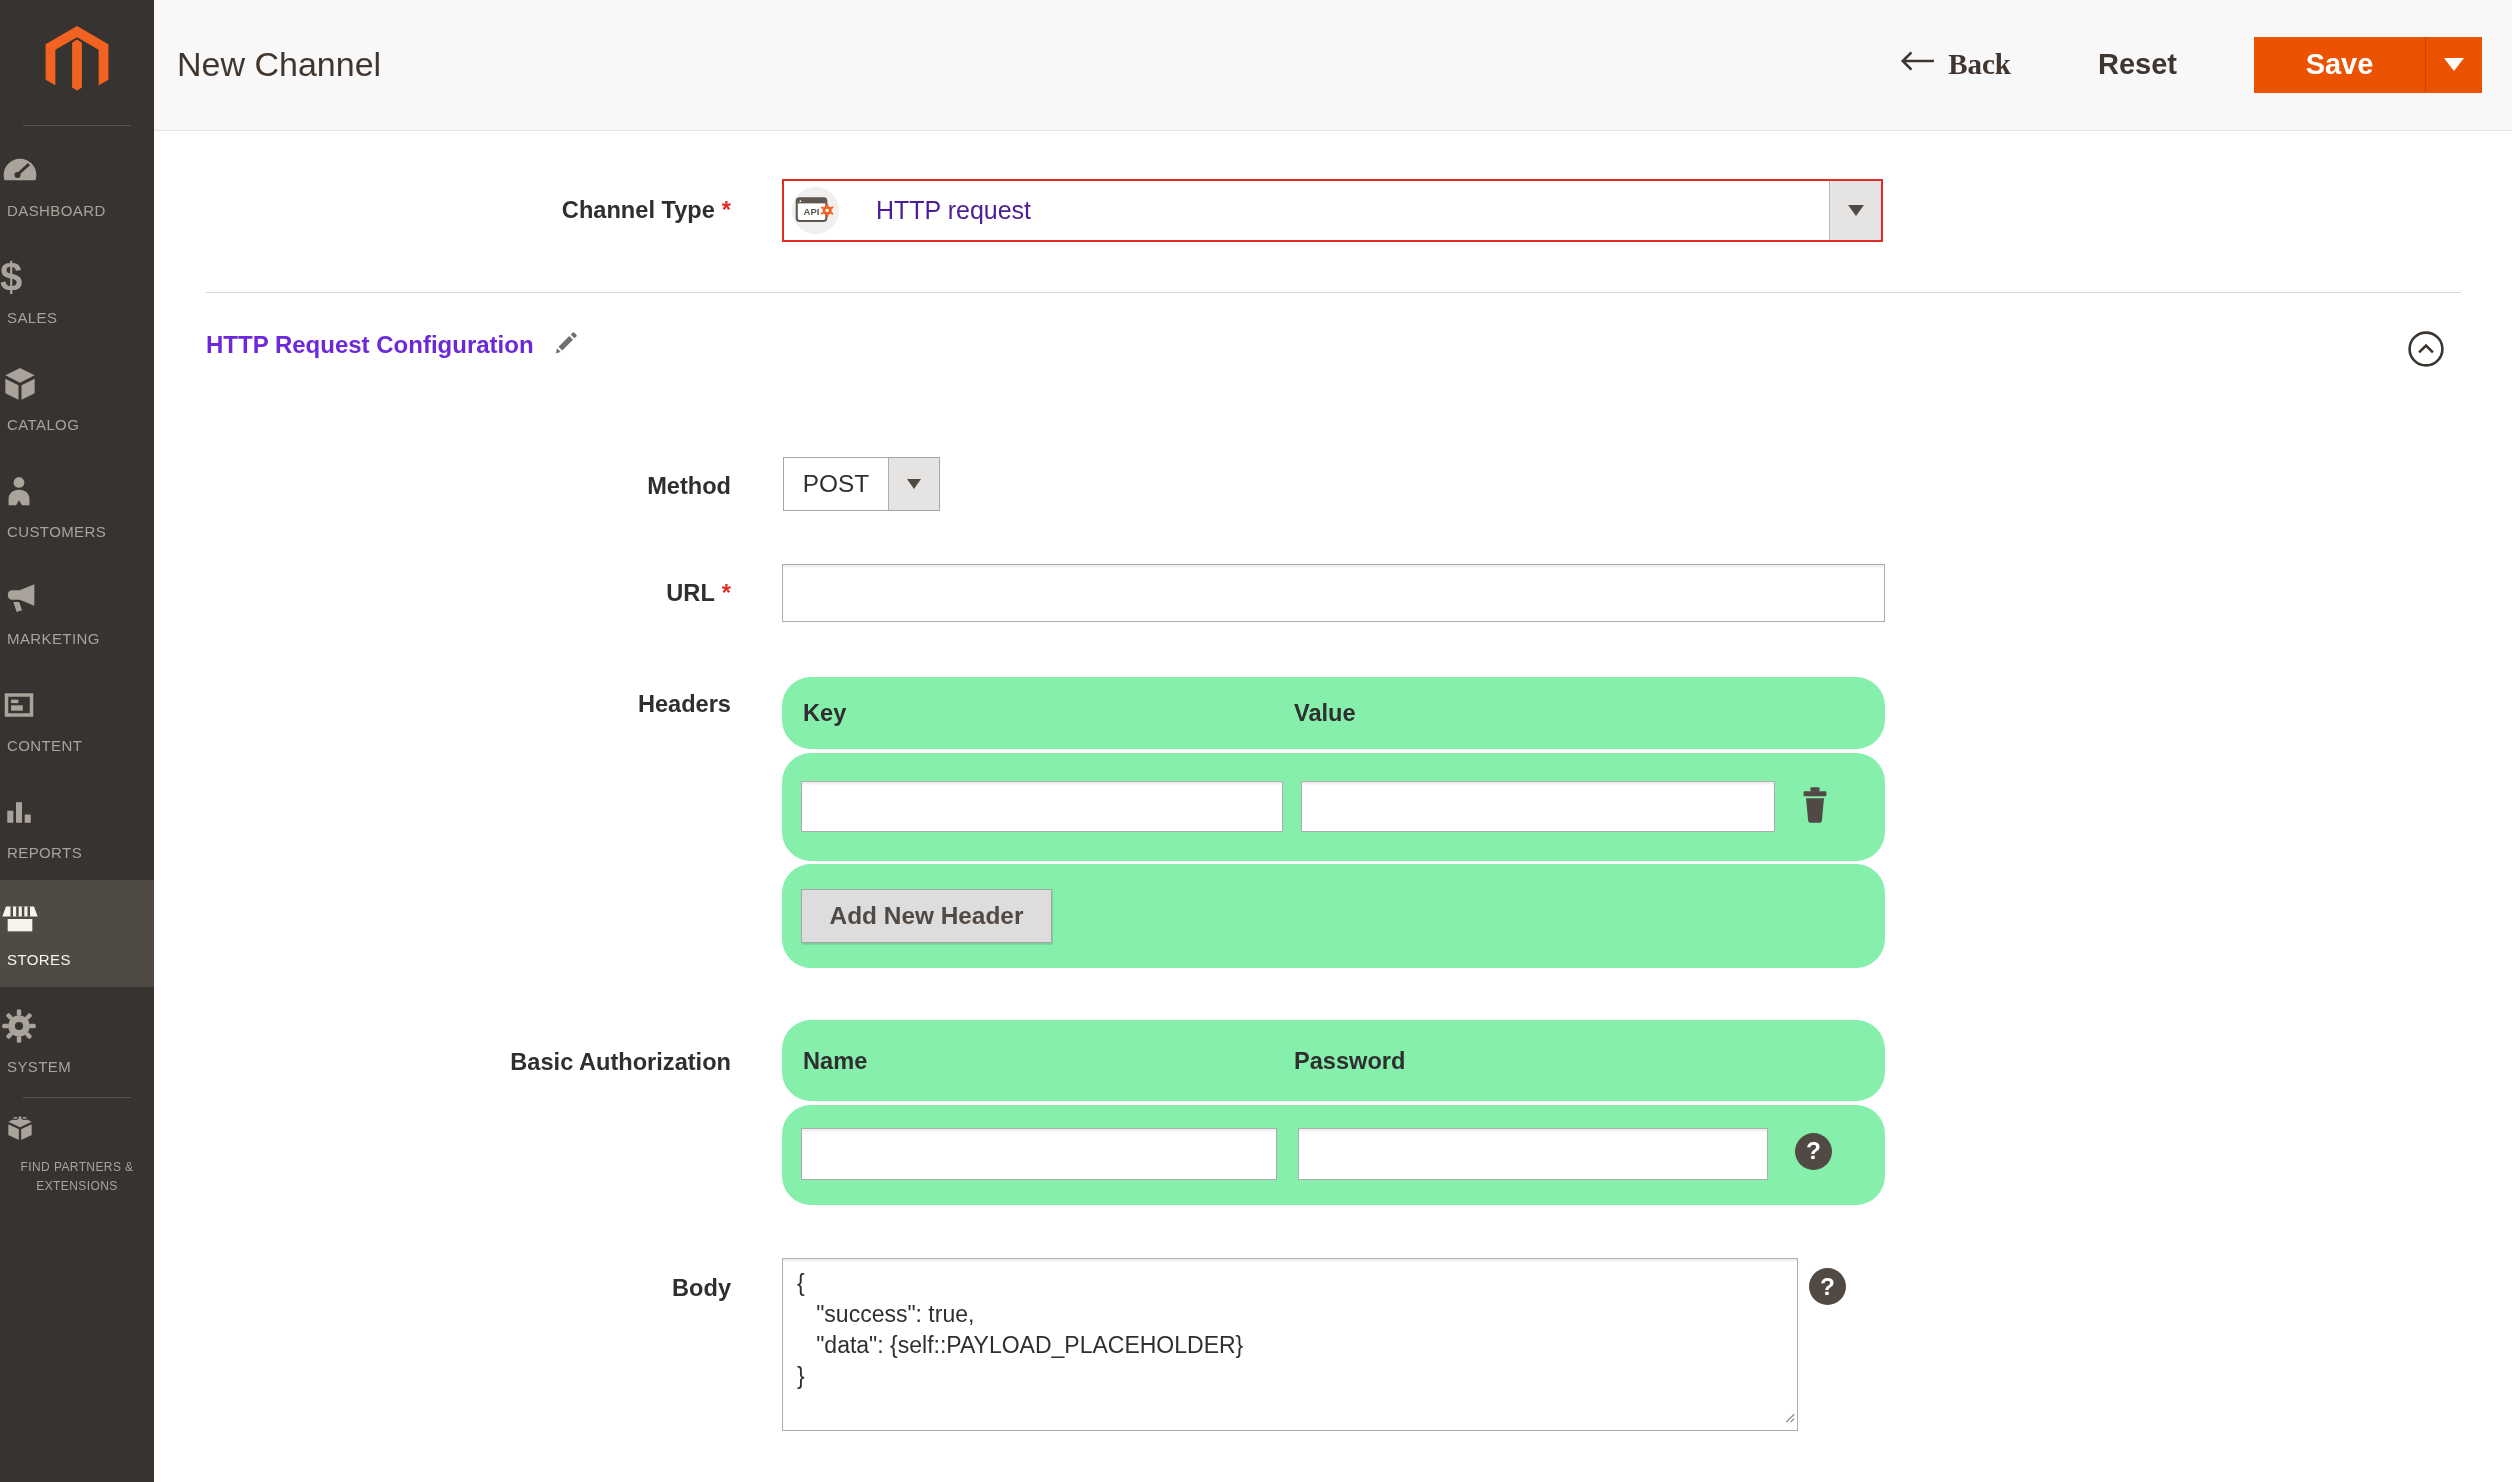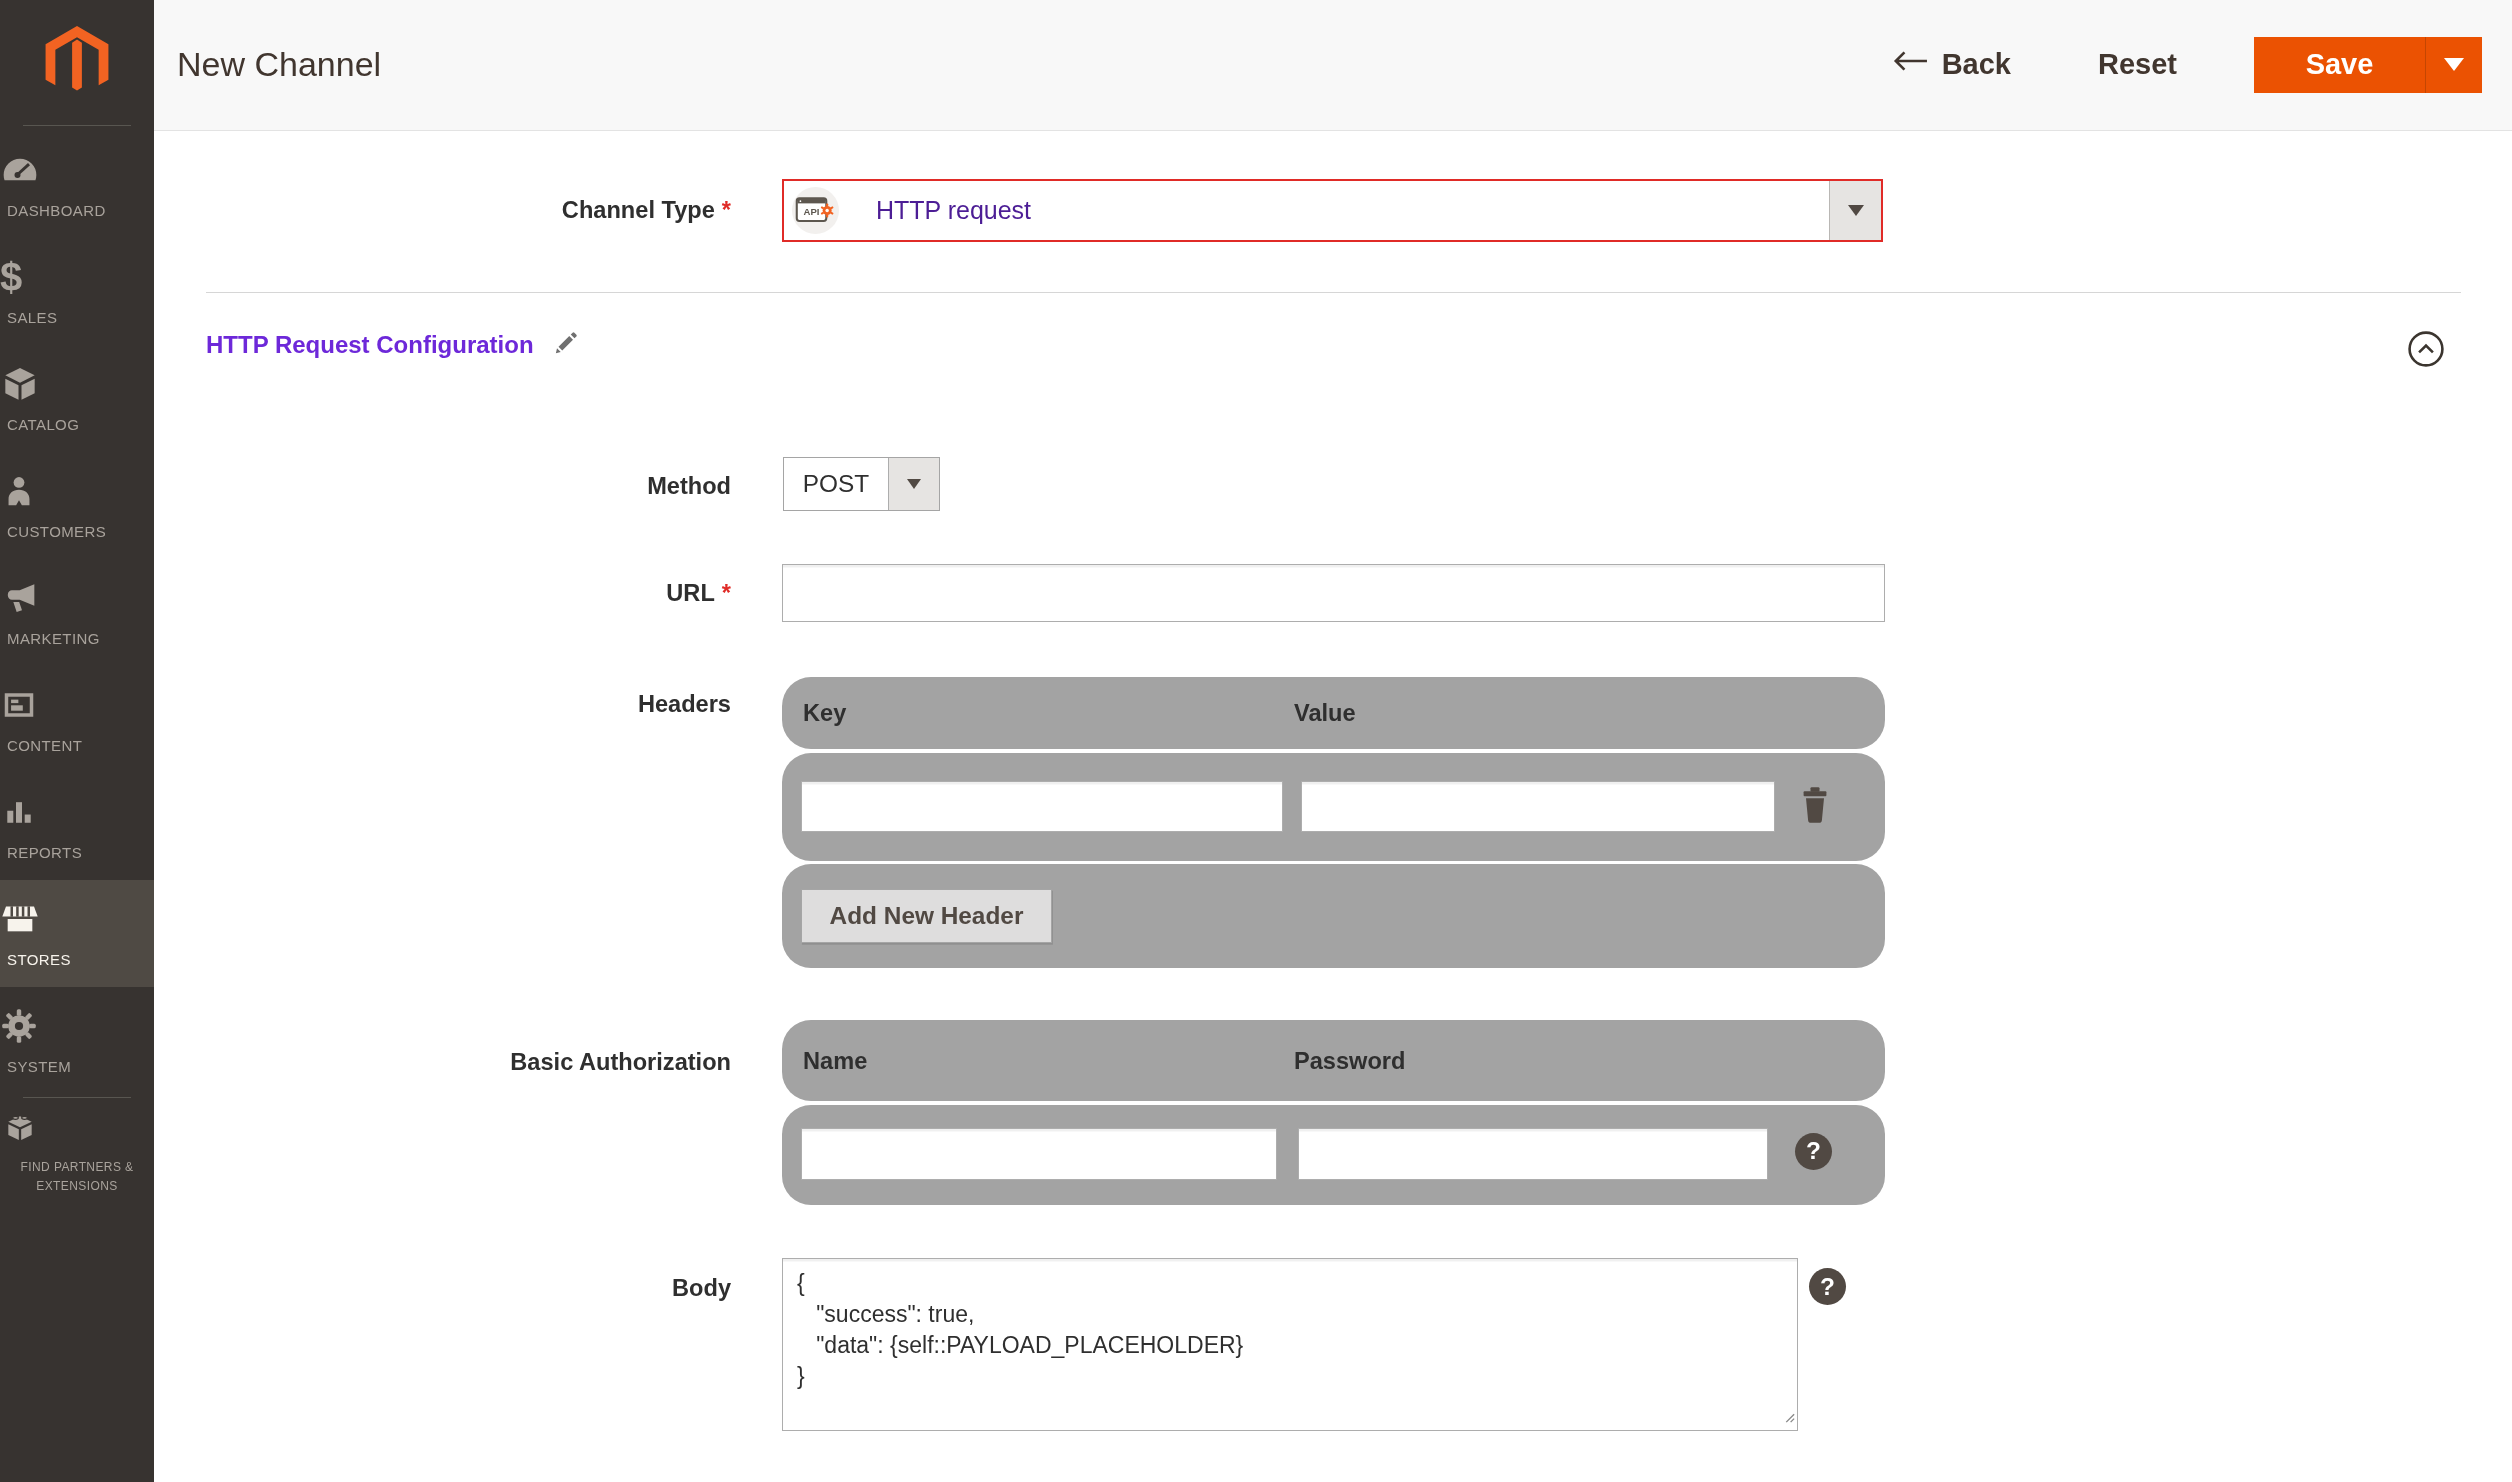--- a/index.html
+++ b/index.html
@@ -20,21 +20,21 @@
   .nav-label { font-size:15px; color:#a9a39c; letter-spacing:0.4px; text-align:center; line-height:19px; padding:0 7px; }
   .nav-item.active .nav-label { color:#f7f3ec; }
   .nav-item.partners { height:105px; }
   .nav-item.partners .nav-label { font-size:12px; }
 
   
   #topbar { position:absolute; left:154px; top:0; width:2359px; height:131px; background:#f8f8f8; border-bottom:1.7px solid #e3e3e3; }
   #page-title { position:absolute; left:23px; top:0; height:129px; display:flex; align-items:center; font-size:34px; font-weight:400; color:#41362f; }
   .topbar-actions { position:absolute; right:31px; top:0; height:129px; display:flex; align-items:center; gap:0; }
   .text-btn { display:flex; align-items:center; gap:12.2px; font-size:29px; font-weight:700; color:#41362f; cursor:pointer; background:none; border:none; font-family:inherit; }
-  .btn-back { margin-right:87px; }
+  .btn-back { margin-right:87px;font-family:Liberation Serif, serif; }
   .btn-reset { margin-right:77px; }
   .save-split { display:flex; height:56px; cursor:pointer; }
   .save-main { background:#eb5202; color:#fff; font-size:29px; font-weight:700; width:171px; display:flex; align-items:center; justify-content:center; border:none; font-family:inherit; cursor:pointer; }
   .save-arrow { width:57px; background:#eb5202; border-left:1.7px solid #c44602; display:flex; align-items:center; justify-content:center; cursor:pointer; }
   .caret-down-white { width:0; height:0; border-left:10.5px solid transparent; border-right:10.5px solid transparent; border-top:13px solid #fff; }
 
   
   #content { position:absolute; left:154px; top:131px; width:2359px; height:1351px; background:#fff; }
 
   .flabel { position:absolute; width:454px; left:123px; text-align:right; font-size:23.6px; font-weight:700; color:#2f2f2f; line-height:30px; }
@@ -57,21 +57,21 @@
   #method-select { position:absolute; left:629px; top:326px; width:157px; height:54px; border:1.7px solid #a5a5a5; background:#fff; display:flex; cursor:pointer; }
   #method-value { flex:1; display:flex; align-items:center; justify-content:center; font-size:24.4px; color:#2f2f2f; }
   .mini-arrow-seg { width:51px; background:#e6e4e2; border-left:0.9px solid #adadad; display:flex; align-items:center; justify-content:center; }
   .caret-down-small { width:0; height:0; border-left:7.9px solid transparent; border-right:7.9px solid transparent; border-top:10.5px solid #514943; }
 
   .text-input { border:1.7px solid #adadad; background:#fff; box-shadow: inset 0 2.6px 0 rgba(0,0,0,0.06); font-family:inherit; font-size:23.6px; color:#2f2f2f; padding:0 12.2px; }
   #url-input { position:absolute; left:628px; top:433px; width:1103px; height:58px; }
 
   
   .panel { position:absolute; left:628px; width:1103px; background:#fff; }
-  .band { background:#a3a3a3; position:relative;border-radius:29px; }
+  .band { background:#86efac; position:relative;border-radius:29px; }
   .band + .band { margin-top:3.5px; }
   .band-head span { position:absolute; font-size:23.6px; font-weight:700; color:#2f2f2f; top:50%; transform:translateY(-50%); }
   .col-key-x { left:21px; }
   .col-val-x { left:512px; }
 
   #headers-panel { top:546px; }
   #headers-head { height:72px; }
   #headers-row { height:108px; }
   #headers-foot { height:104px; }
   #key-input { position:absolute; left:19px; top:28px; width:482px; height:51px; }

